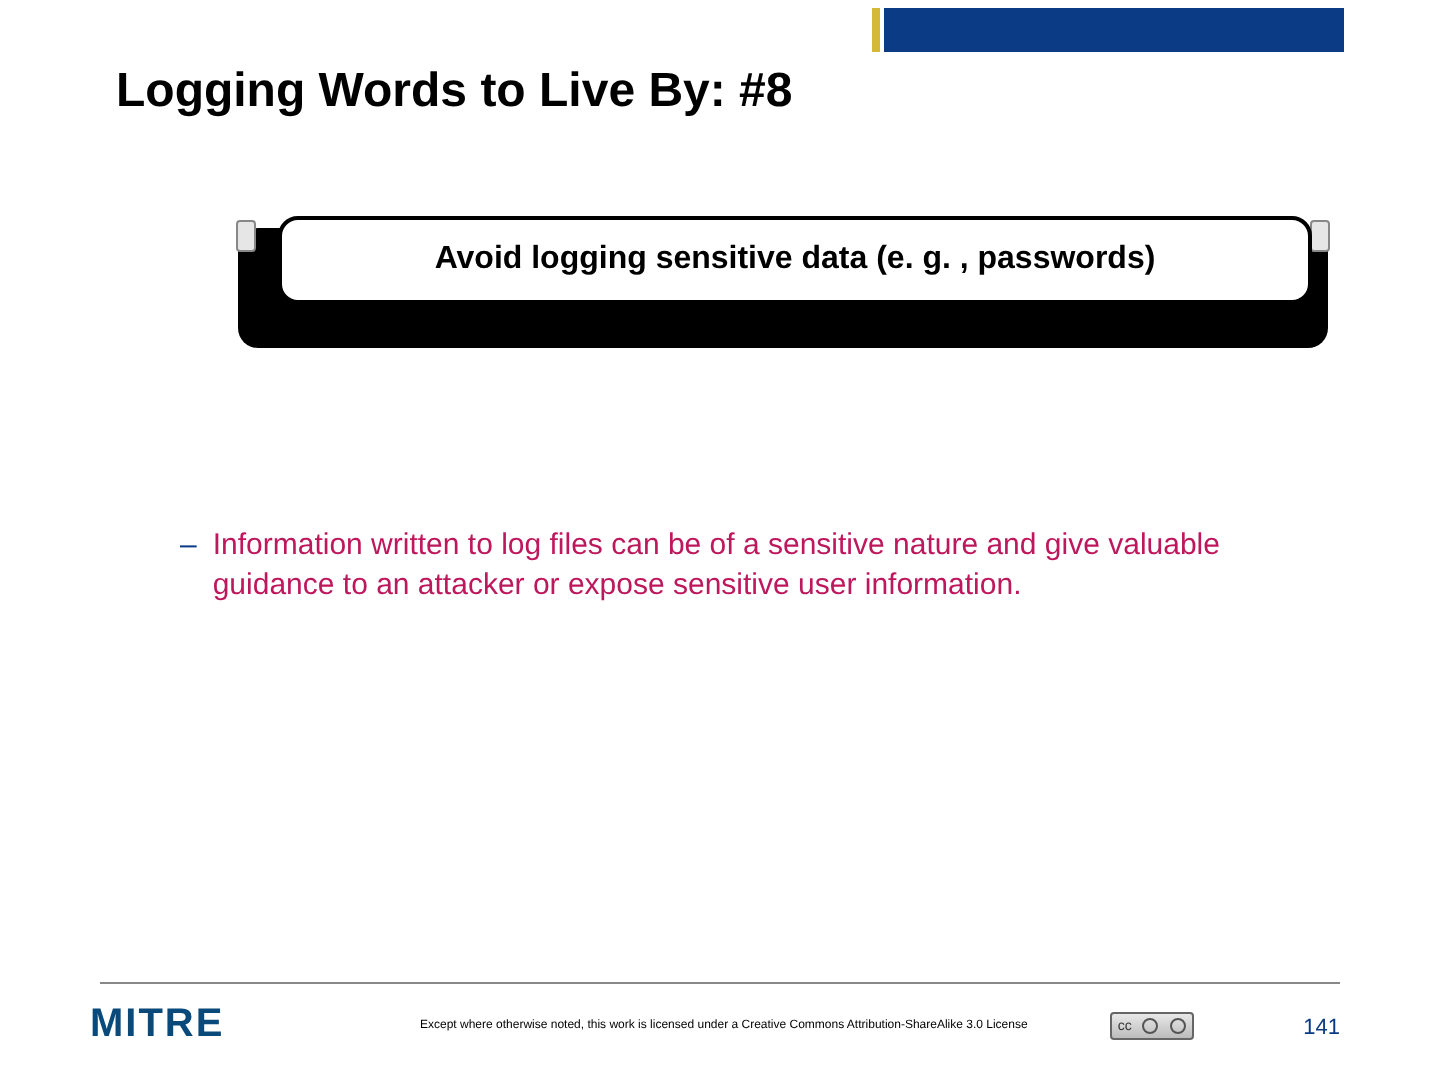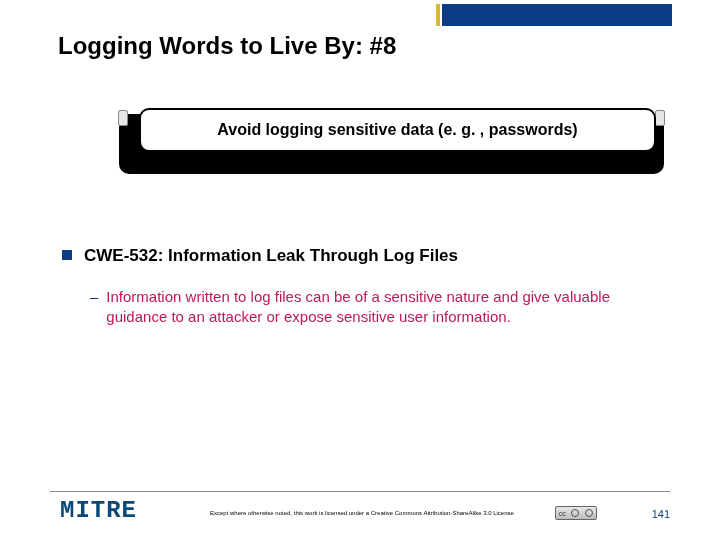--- a/index.html
+++ b/index.html
@@ -130,23 +130,23 @@
     position: absolute;
     bottom: 48px;
     left: 50px;
     right: 50px;
     height: 1px;
     background: #888;
   }
   .logo {
     position: absolute;
     bottom: 16px;
-    left: 60px;
-    font-family: Liberation Mono, monospace;
-    font-size: 24px;
+    left: 45px;
+    font-family: Liberation Sans, sans-serif;
+    font-size: 20px;
     font-weight: bold;
     letter-spacing: 1px;
     color: #0a4a7a;
   }
   .license-text {
     position: absolute;
     bottom: 24px;
     left: 210px;
     font-size: 6px;
     color: #000;
@@ -189,24 +189,20 @@
 <div class="callout-wrap">
   <div class="black-box"></div>
   <div class="scroll-end left"></div>
   <div class="scroll-end right"></div>
   <div class="white-banner">
     <div class="banner-text">Avoid logging sensitive data (e. g. , passwords)</div>
   </div>
 </div>
 
 <div class="body-block">
-  <div class="bullet-row">
-    <div class="sq-bullet"></div>
-    <div class="bullet-text">CWE-532: Information Leak Through Log Files</div>
-  </div>
   <div class="sub-row">
     <div class="dash">–</div>
     <div class="sub-text">Information written to log files can be of a sensitive nature and give valuable guidance to an attacker or expose sensitive user information.</div>
   </div>
 </div>
 
 <div class="footer-line"></div>
 
 <div class="logo">MITRE</div>
 

